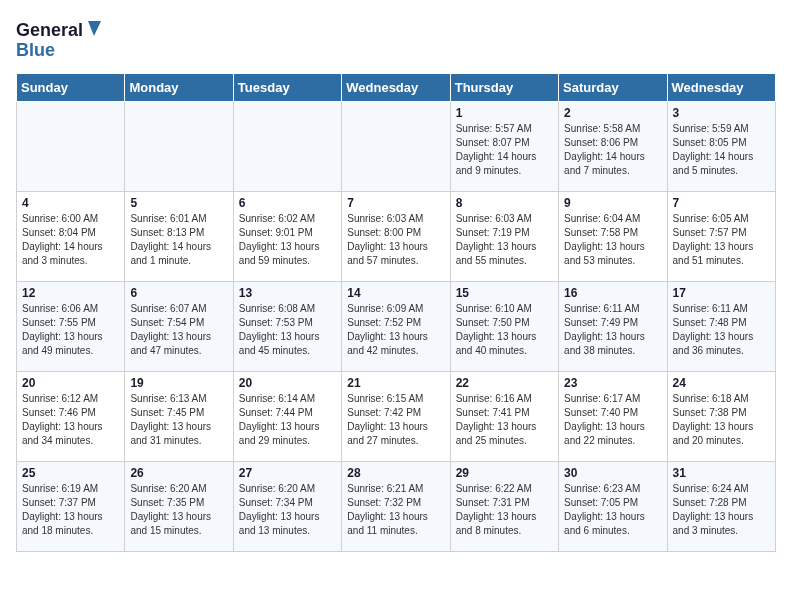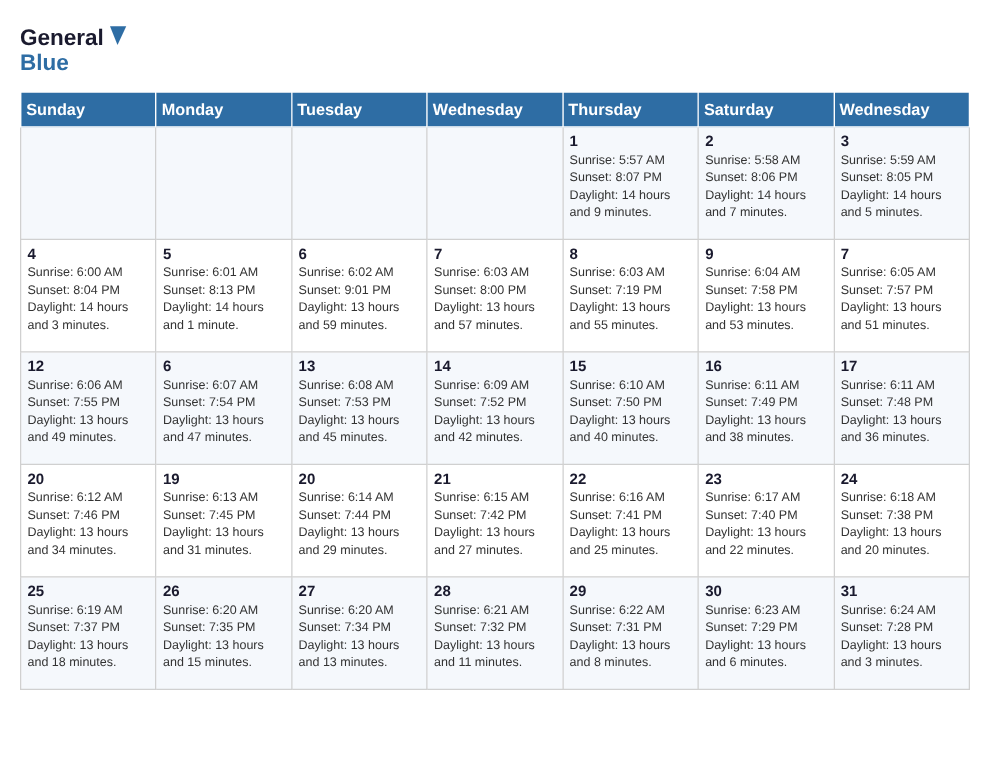--- a/index.html
+++ b/index.html
@@ -321,21 +321,21 @@
         <td>
           <span class="day-number">29</span>
           <div class="cell-content">Sunrise: 6:22 AM
 Sunset: 7:31 PM
 Daylight: 13 hours
 and 8 minutes.</div>
         </td>
         <td>
           <span class="day-number">30</span>
           <div class="cell-content">Sunrise: 6:23 AM
-Sunset: 7:29 PM
+Sunset: 7:05 PM
 Daylight: 13 hours
 and 6 minutes.</div>
         </td>
         <td>
           <span class="day-number">31</span>
           <div class="cell-content">Sunrise: 6:24 AM
 Sunset: 7:28 PM
 Daylight: 13 hours
 and 3 minutes.</div>
         </td>

